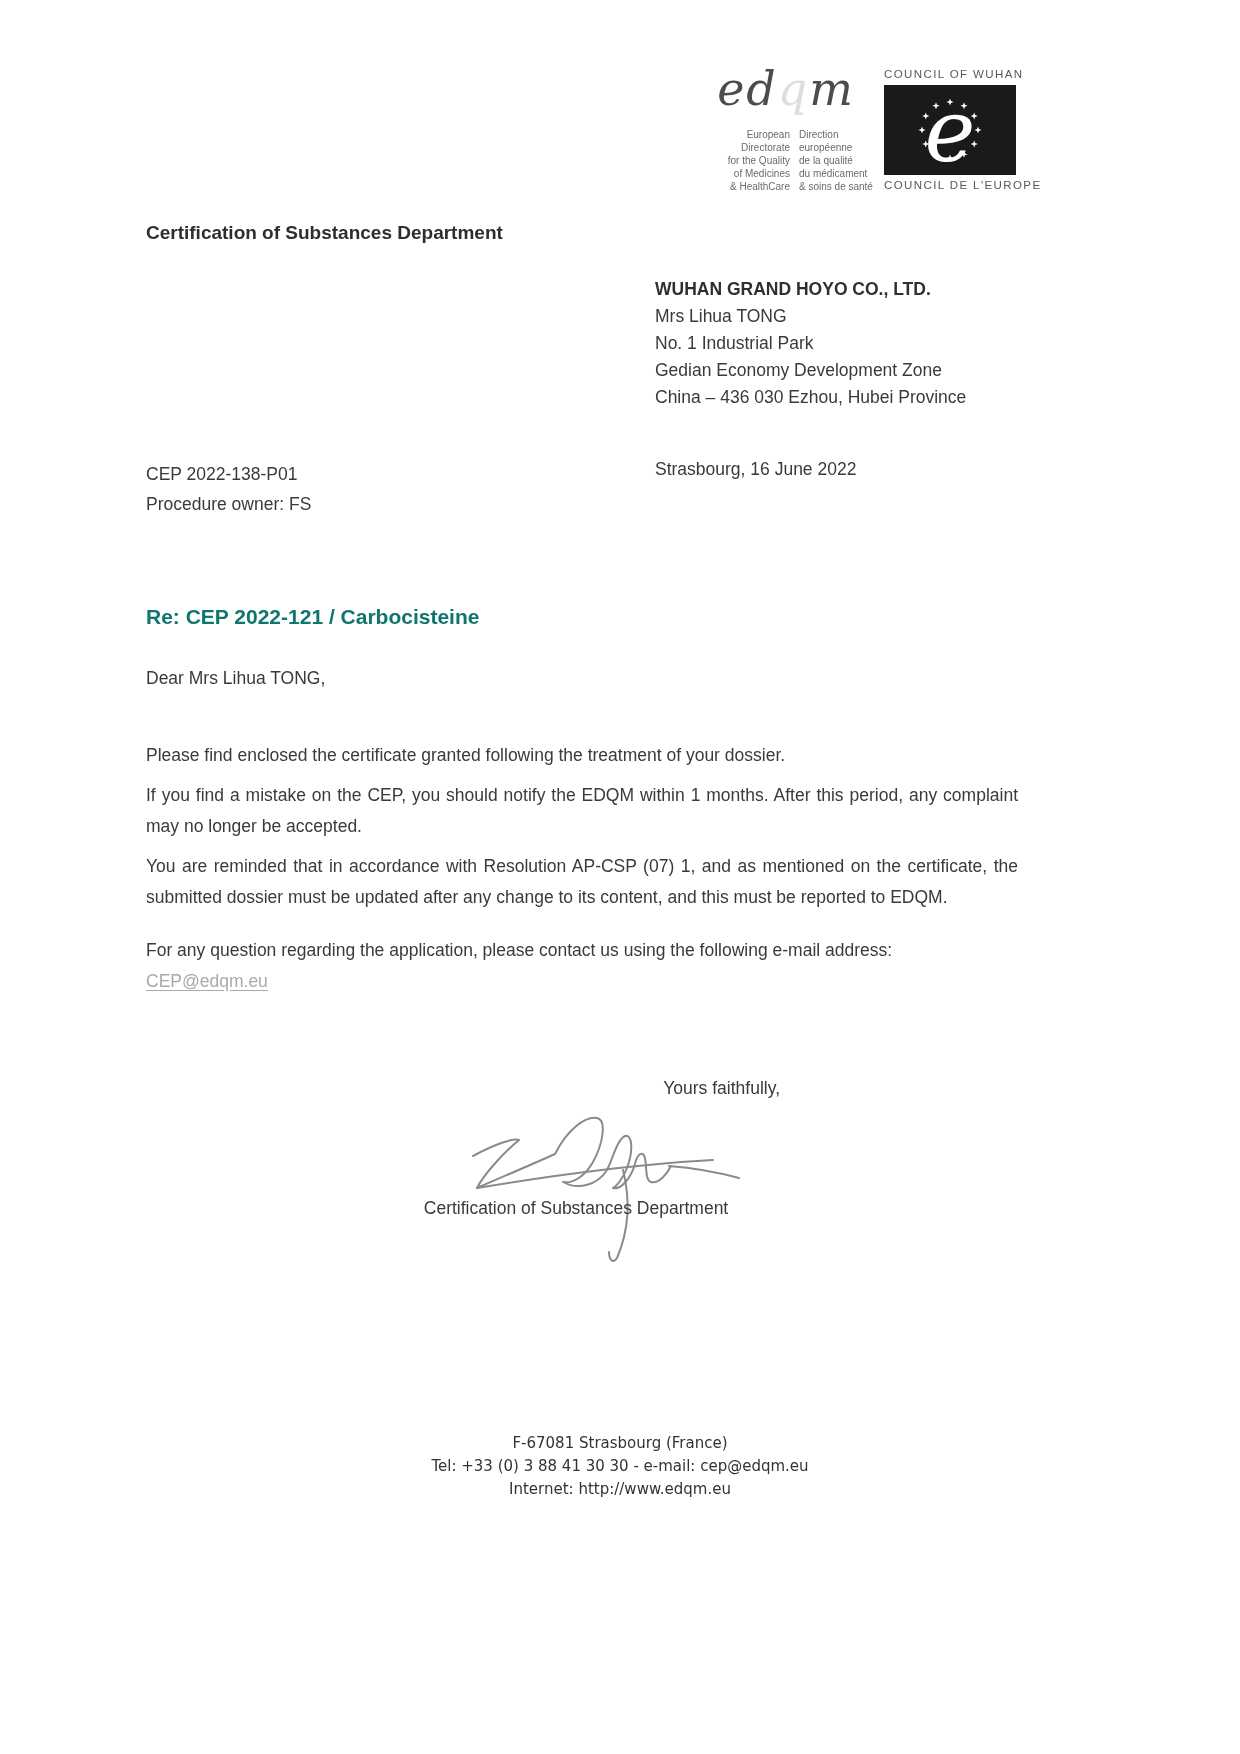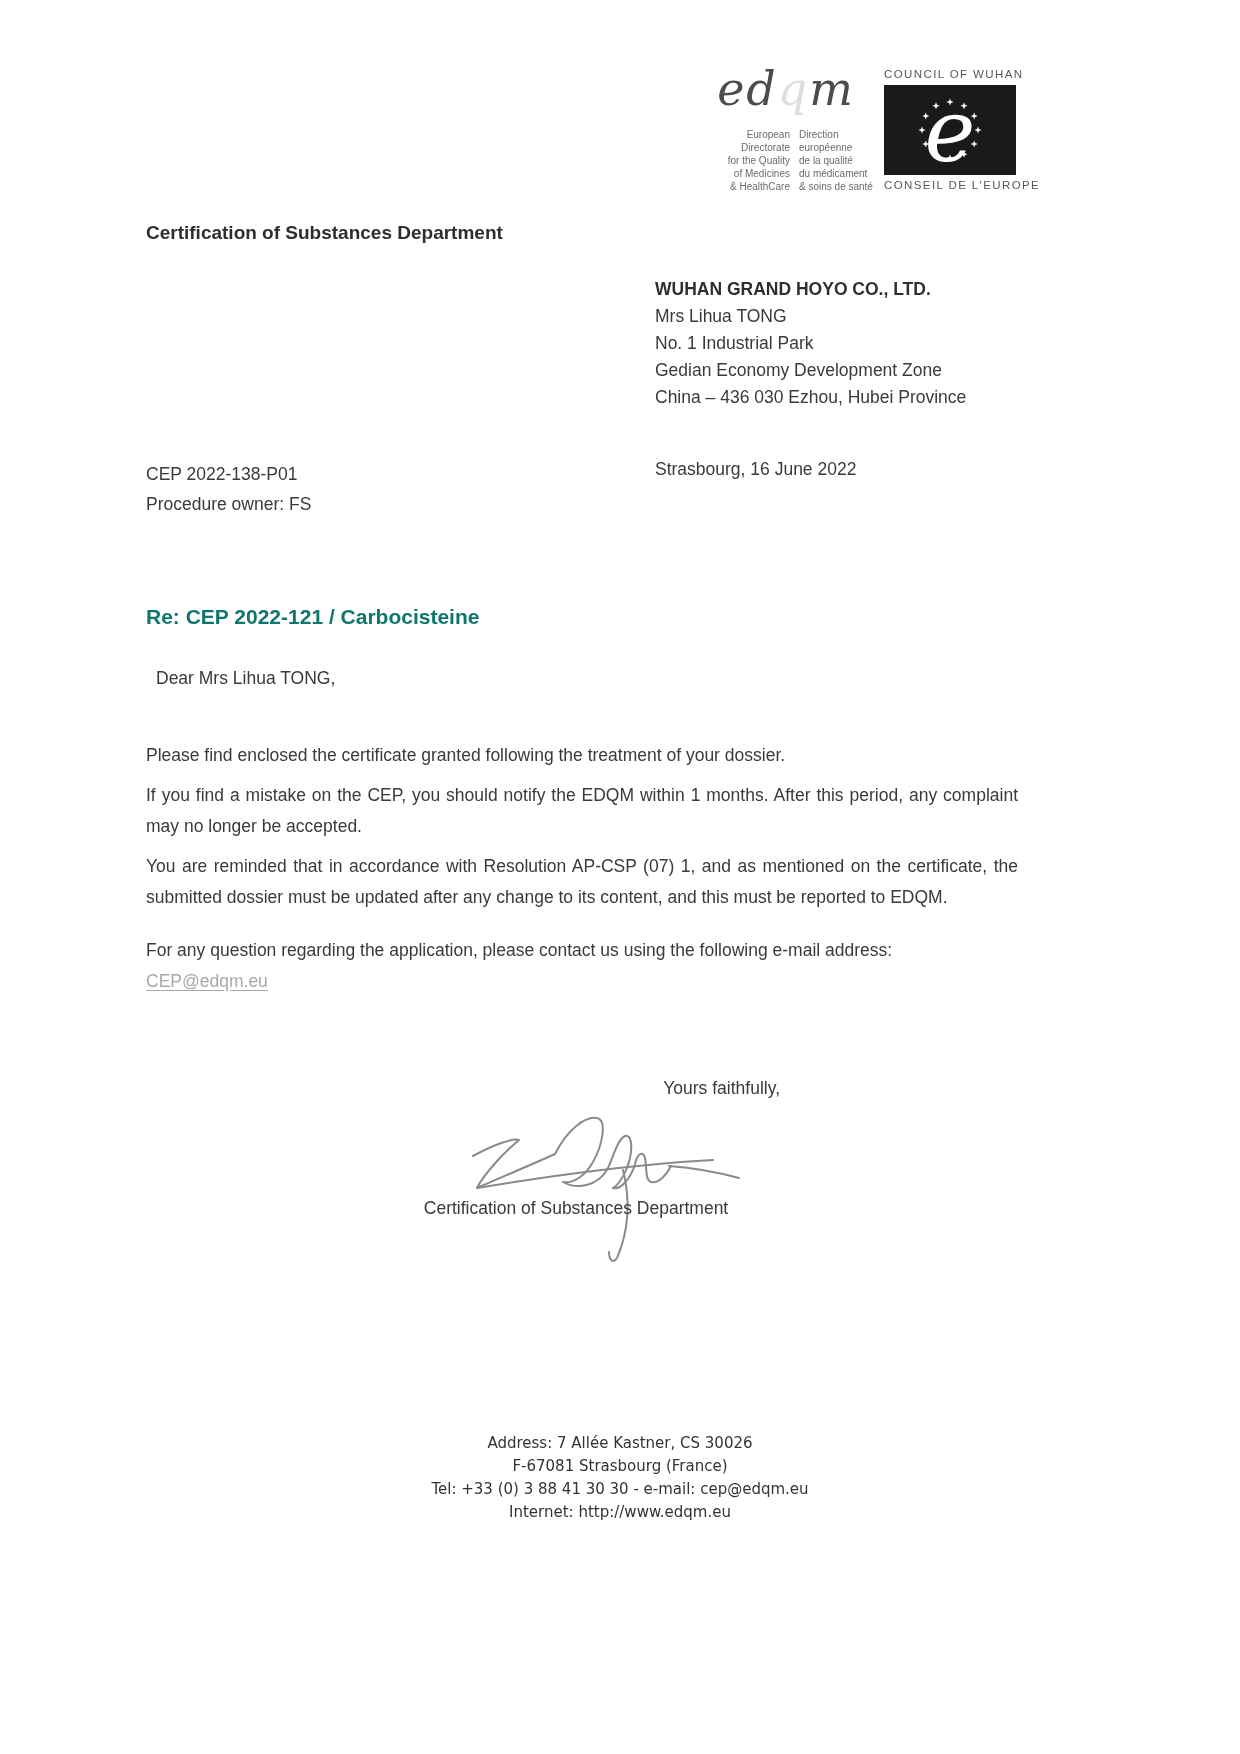--- a/index.html
+++ b/index.html
@@ -36,21 +36,21 @@
     position:absolute;left:146px;top:222px;
     font-size:19px;font-weight:bold;color:#2e2e2e;
   }
   .recipient{position:absolute;left:655px;top:276px;font-size:17.5px;line-height:27px;color:#3a3a3a;}
   .recipient .company{font-weight:bold;color:#2f2f2f;}
 
   .ref-block{position:absolute;left:146px;top:459px;font-size:17.5px;line-height:30px;color:#3a3a3a;}
   .place-date{position:absolute;left:655px;top:459px;font-size:17.5px;color:#3a3a3a;}
 
   .subject{position:absolute;left:146px;top:605px;font-size:21px;font-weight:bold;color:#0f766e;}
-  .salutation{position:absolute;left:156px;top:668px;font-size:17.5px;color:#3a3a3a;}
+  .salutation{position:absolute;left:146px;top:668px;font-size:17.5px;color:#3a3a3a;}
 
   .body-col{position:absolute;left:146px;top:740px;width:872px;
     font-size:17.5px;line-height:31px;color:#3a3a3a;}
   .body-col p{margin:0 0 9px 0;text-align:justify;}
   .body-col p.gap{margin-top:22px;}
   .email-link{color:#a9a9a9;text-decoration:underline;text-underline-offset:3px;}
 
   .closing{position:absolute;left:380px;top:1078px;width:400px;text-align:right;
     font-size:17.5px;color:#3a3a3a;}
   .signature{position:absolute;left:455px;top:1110px;}
@@ -99,21 +99,21 @@
         <use href="#star" x="52" y="20.8"></use>
         <use href="#star" x="41.8" y="31"></use>
         <use href="#star" x="38" y="45"></use>
         <use href="#star" x="41.8" y="59"></use>
         <use href="#star" x="52" y="69.2"></use>
         <use href="#star" x="66" y="73"></use>
         <use href="#star" x="80" y="69.2"></use>
         <use href="#star" x="90.2" y="59"></use>
       </g>
     </svg>
-    <div class="coe-caption">CONSEIL DE L'EUROPE</div>
+    <div class="coe-caption">COUNCIL DE L'EUROPE</div>
   </div>
 
   <div class="dept-heading">Certification of Substances Department</div>
 
   <div class="recipient">
     <div class="company">WUHAN GRAND HOYO CO., LTD.</div>
     <div>Mrs Lihua TONG</div>
     <div>No. 1 Industrial Park</div>
     <div>Gedian Economy Development Zone</div>
     <div>China – 436 030 Ezhou, Hubei Province</div>
@@ -144,19 +144,18 @@
       <path d="M18,46 C40,34 58,28 64,30 C52,40 30,62 22,78 C40,70 78,54 100,44 C112,20 130,6 142,8 C152,10 148,34 138,52 C130,66 118,74 108,72 C122,80 142,76 152,60 C158,48 162,30 170,26 C178,24 178,42 172,58 C168,68 162,76 158,78 C166,80 176,68 180,54 C182,44 188,40 190,48 C192,58 190,70 196,72 C204,74 212,64 216,56"></path>
       <path d="M22,78 C70,70 150,58 226,52 L258,50"></path>
       <path d="M214,56 C240,58 262,62 284,68"></path>
       <path d="M168,60 C176,92 174,120 162,148 C158,154 154,150 154,142"></path>
     </g>
   </svg>
 
   <div class="signer">Certification of Substances Department</div>
 
   <div class="footer">
-    <div>Address: 7 Allée Kastner, CS 30026</div>
     <div>F-67081 Strasbourg (France)</div>
     <div>Tel: +33 (0) 3 88 41 30 30 - e-mail: cep@edqm.eu</div>
     <div>Internet: http://www.edqm.eu</div>
   </div>
 
 </div>
 
 </body></html>

